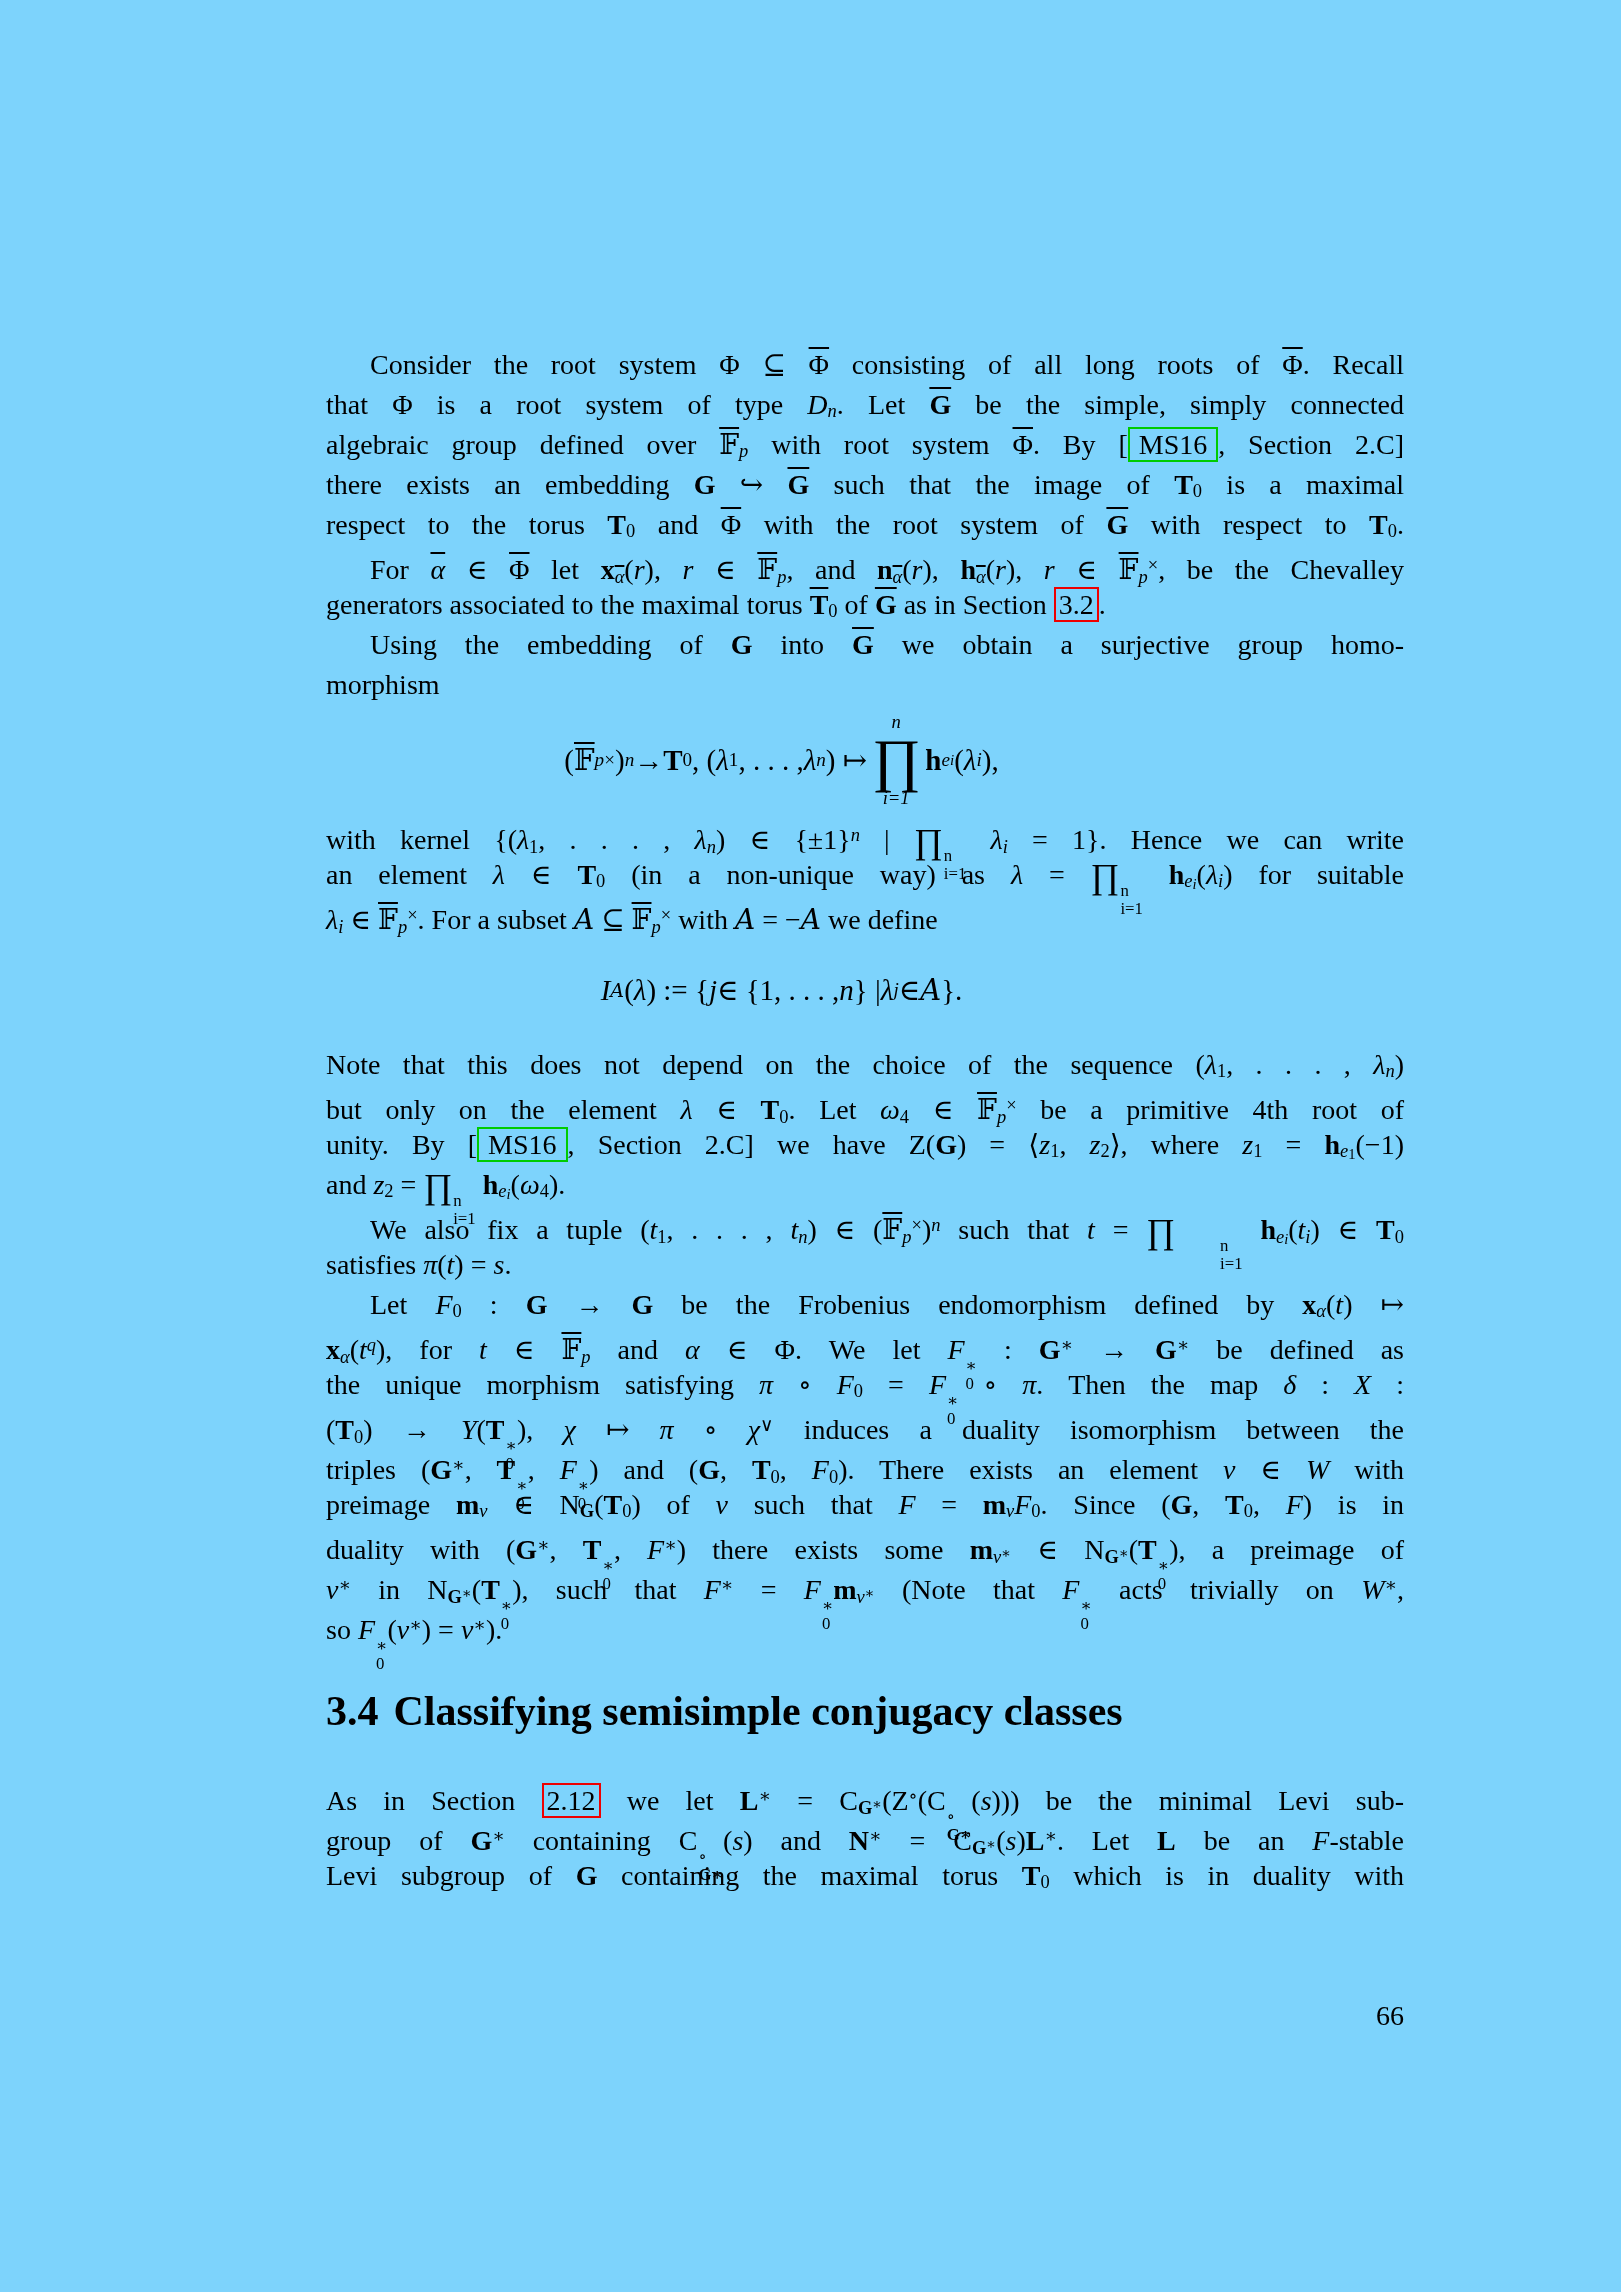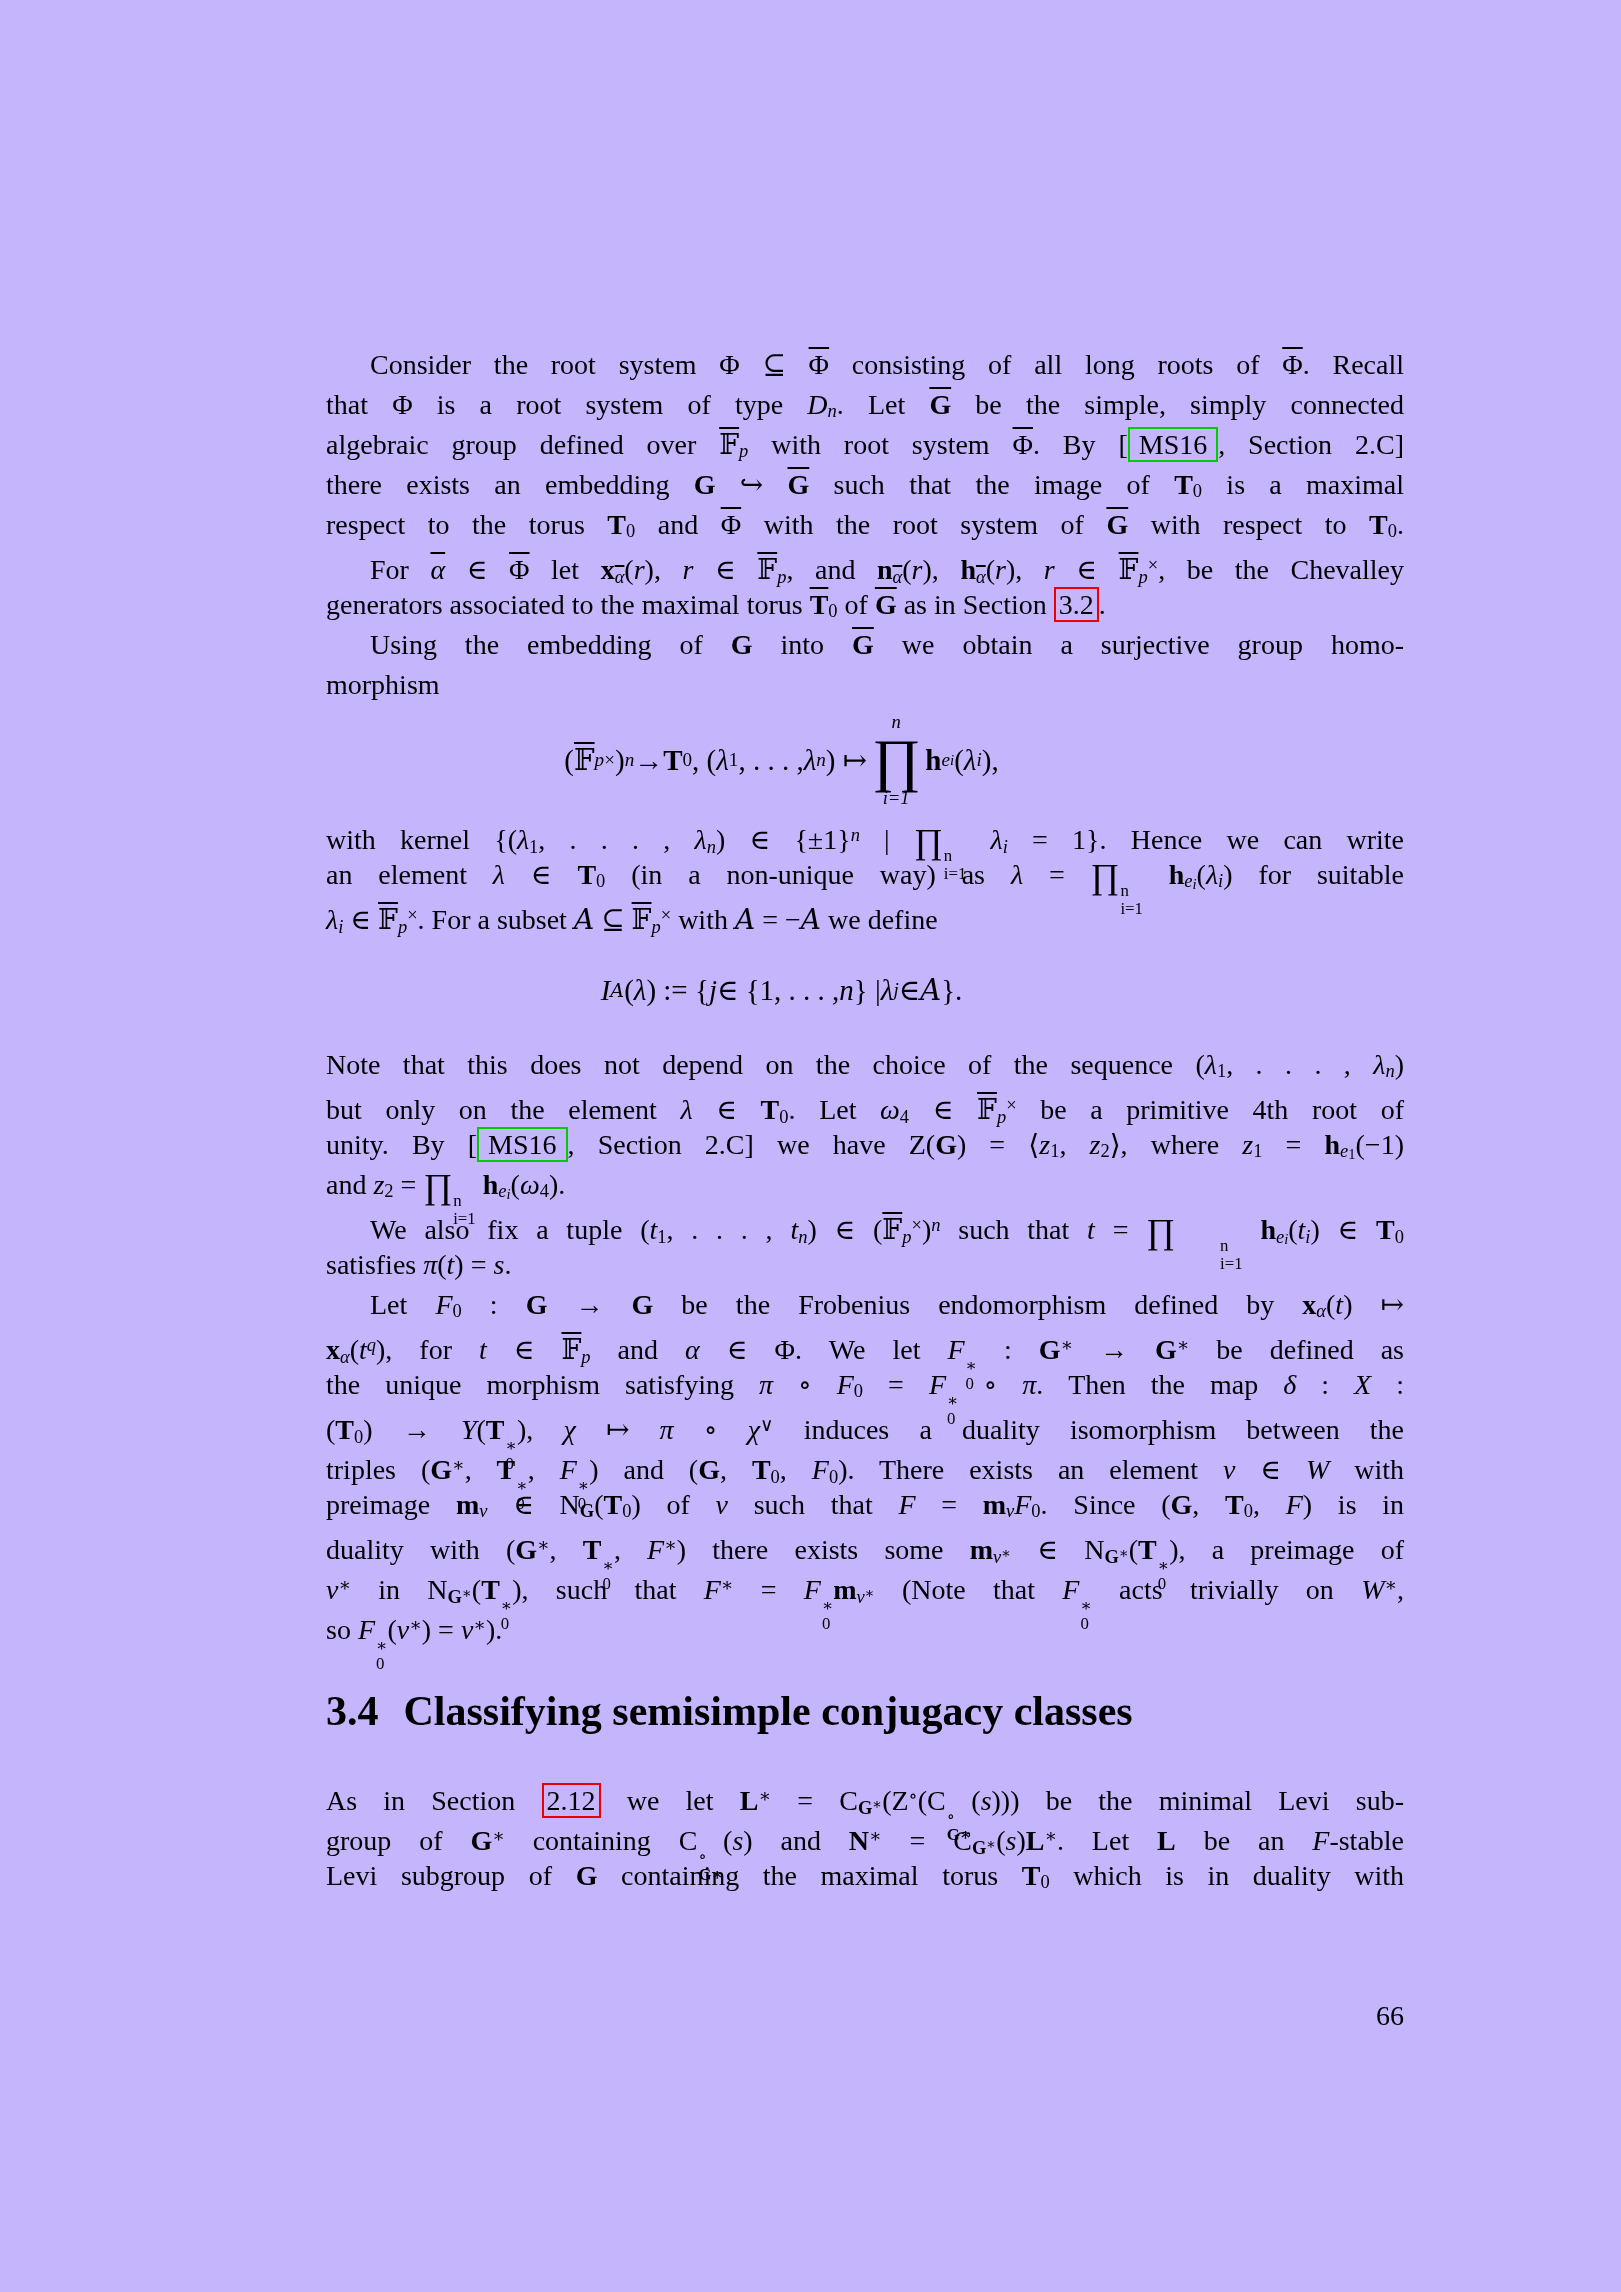--- a/index.html
+++ b/index.html
@@ -1,16 +1,16 @@
 <!DOCTYPE html>
 <html style="--boxg: #00cc00; --boxr: #ee0000;"><head>
 <meta charset="utf-8">
 <style>
   html,body{margin:0;padding:0;background:#ffffff;}
-  .page{position:relative;width:1621px;height:2293px;background:#c4b5fd;overflow:hidden;
+  .page{position:relative;width:1621px;height:2293px;background:#7dd3fc;overflow:hidden;
         font-family:"Liberation Serif","DejaVu Serif","DejaVu Sans",serif;color:#000;}
   .column{position:absolute;left:326px;top:345px;width:1078px;font-size:28px;}
   .para{margin:0;}
   .line{width:1078px;height:40px;line-height:40px;text-align:justify;text-align-last:justify;
         overflow:visible;white-space:normal;}
   .line.end{text-align-last:left;}
   .line.indent{text-indent:44px;}
   .display{height:110px;margin-right:167px;display:flex;align-items:center;justify-content:center;
            font-size:29px;}
   .it{font-style:italic;}
@@ -24,21 +24,21 @@
   .op{font-size:125%;vertical-align:-0.1em;}
   .boxg{border:2.9px solid var(--boxg,#00cc00);padding:0 9px;}
   .boxr{border:2.9px solid var(--boxr,#ee0000);padding:0 3px;}
   .ss{display:inline-flex;flex-direction:column;align-items:flex-start;vertical-align:-0.42em;
       line-height:1;margin-left:1px;}
   .ss-top,.ss-bot{font-size:60%;line-height:1.08;}
   .ssb .ss-bot{font-weight:bold;}
   .stk{display:inline-flex;flex-direction:column;align-items:center;vertical-align:middle;margin:0 4.9px;}
   .stk-top,.stk-bot{font-size:18.6px;line-height:20.6px;font-style:italic;}
   .stk-mid{font-size:59px;line-height:55px;font-style:normal;}
-  .heading{display:flex;gap:25px;font-weight:bold;font-size:42px;line-height:55px;
+  .heading{display:flex;gap:15px;font-weight:bold;font-size:42px;line-height:55px;
            margin:39px 0 37px 0;text-align:left;}
   .pagenum{position:absolute;left:326px;top:2000px;width:1078px;text-align:right;font-size:28px;}
 </style>
 </head>
 <body>
 
 <div class="page">
   <div class="column">
     <div>
         <div class="para">

